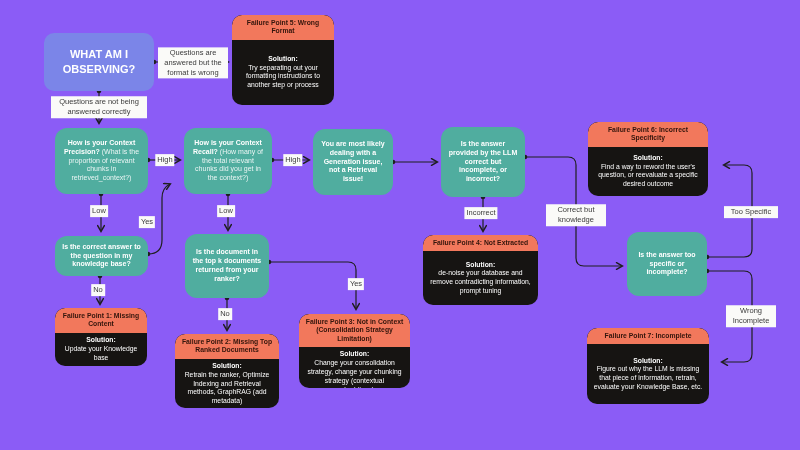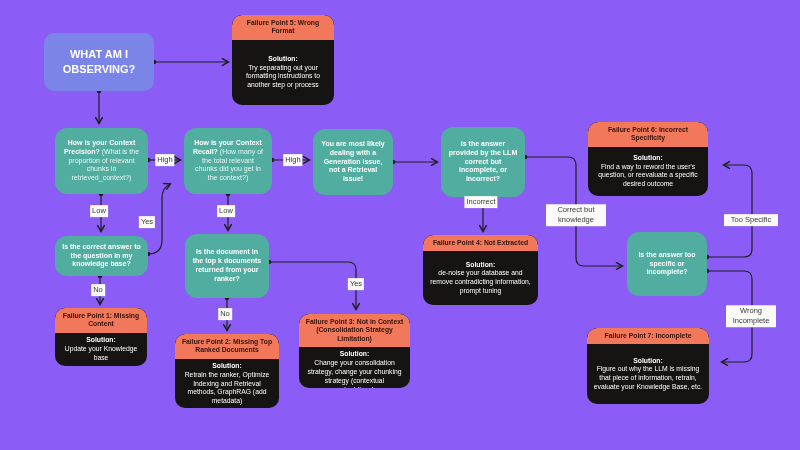--- a/index.html
+++ b/index.html
@@ -142,26 +142,28 @@
   </div>
 
   <div class="failure" style="left:587px;top:328px;width:122px;height:76px;">
     <div class="hdr">Failure Point 7: Incomplete</div>
     <div class="body">
       <div class="sol-label">Solution:</div>
       <div>Figure out why the LLM is missing that piece of information, retrain, evaluate your Knowledge Base, etc.</div>
     </div>
   </div>
 
+  <div class="edge-label" style="left:193px;top:63px;width:66px;">Questions are answered but the format is wrong</div>
+  <div class="edge-label" style="left:99px;top:107px;width:92px;">Questions are not being answered correctly</div>
   <div class="edge-label" style="left:165px;top:160px;">High</div>
   <div class="edge-label" style="left:293px;top:160px;">High</div>
   <div class="edge-label" style="left:99px;top:211px;">Low</div>
   <div class="edge-label" style="left:226px;top:211px;">Low</div>
   <div class="edge-label" style="left:147px;top:222px;">Yes</div>
   <div class="edge-label" style="left:356px;top:284px;">Yes</div>
   <div class="edge-label" style="left:98px;top:290px;">No</div>
   <div class="edge-label" style="left:225px;top:314px;">No</div>
-  <div class="edge-label" style="left:481px;top:202px;">Incorrect</div>
+  <div class="edge-label" style="left:481px;top:213px;">Incorrect</div>
   <div class="edge-label" style="left:576px;top:215px;width:56px;">Correct but knowledge</div>
-  <div class="edge-label" style="left:751px;top:220px;width:50px;">Too Specific</div>
+  <div class="edge-label" style="left:751px;top:212px;width:50px;">Too Specific</div>
   <div class="edge-label" style="left:751px;top:316px;width:46px;">Wrong Incomplete</div>
 
 </div>
 
 </body></html>

